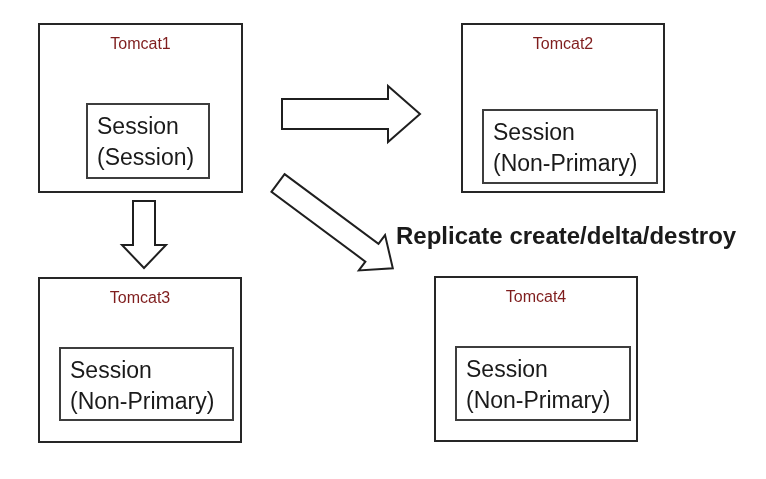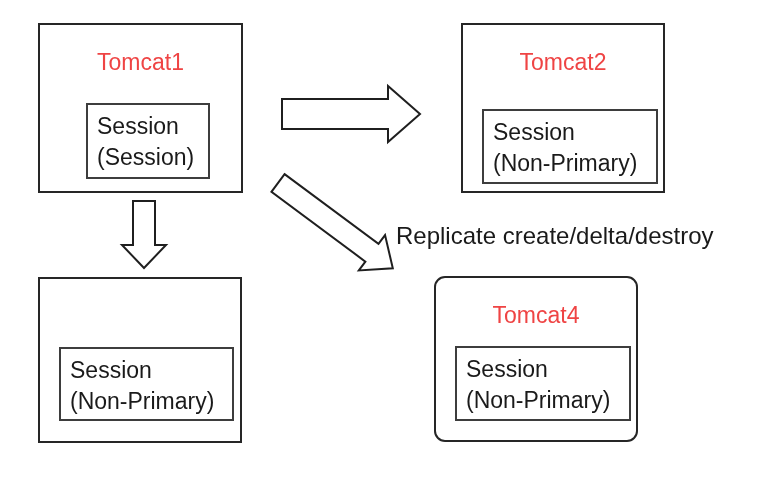--- a/index.html
+++ b/index.html
@@ -17,60 +17,61 @@
     overflow: hidden;
   }
   .node {
     position: absolute;
     background: #ffffff;
     border: 2px solid #262626;
     box-sizing: border-box;
   }
   .node-title {
     text-align: center;
-    font-size: 23px;
-    padding-top: 24px;
-    color: #ef4444;
+    font-size: 16px;
+    padding-top: 10px;
+    color: #7f1d1d;
     white-space: nowrap;
   }
   .session-box {
     position: absolute;
     background: #ffffff;
     border: 2px solid #3d3d3d;
     box-sizing: border-box;
     font-size: 23px;
     line-height: 31px;
     padding: 6px 12px 0 9px;
     white-space: nowrap;
     overflow: hidden;
   }
   .node1 { left: 38px;  top: 23px;  width: 205px; height: 170px; }
   .node2 { left: 433px; top: 23px;  width: 204px; height: 170px; margin-left: 28px; }
   .node3 { left: 38px;  top: 277px; width: 204px; height: 166px; }
-  .node4 { left: 434px; top: 276px; width: 204px; height: 166px; border-radius: 11px; }
+  .node4 { left: 434px; top: 276px; width: 204px; height: 166px; }
 
   .inner1 { left: 46px; top: 78px; width: 124px; height: 76px; }
   .inner2 { left: 19px; top: 84px; width: 176px; height: 75px; }
   .inner3 { left: 19px; top: 68px; width: 175px; height: 74px; }
   .inner4 { left: 19px; top: 68px; width: 176px; height: 75px; }
 
   #arrow-layer {
     position: absolute;
     left: 0; top: 0;
     width: 766px;
     height: 479px;
   }
   .replicate-label {
     position: absolute;
     left: 396px;
     top: 222px;
     font-size: 24px;
     line-height: 28px;
     color: #1a1a1a;
     white-space: nowrap;
+    font-weight: bold;
   }
 </style>
 </head>
 <body>
 
 <div id="canvas">
 
   <svg id="arrow-layer" viewBox="0 0 766 479" xmlns="http://www.w3.org/2000/svg">
 
     <polygon points="0,-15 106,-15 106,-28 138,0 106,28 106,15 0,15" transform="translate(282,114)" fill="#ffffff" stroke="#1f1f1f" stroke-width="2" stroke-linejoin="miter"></polygon>
@@ -90,20 +91,21 @@
 
   <div class="node node2">
     <div class="node-title">Tomcat2</div>
     <div class="session-box inner2">
       <div>Session</div>
       <div>(Non-Primary)</div>
     </div>
   </div>
 
   <div class="node node3">
+    <div class="node-title">Tomcat3</div>
     <div class="session-box inner3">
       <div>Session</div>
       <div>(Non-Primary)</div>
     </div>
   </div>
 
   <div class="node node4">
     <div class="node-title">Tomcat4</div>
     <div class="session-box inner4">
       <div>Session</div>

